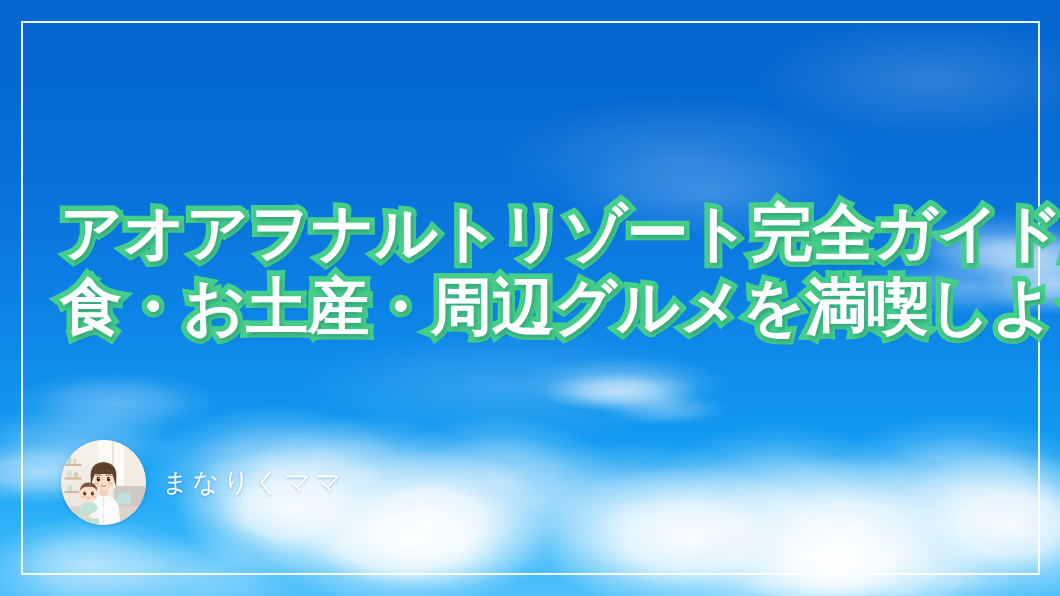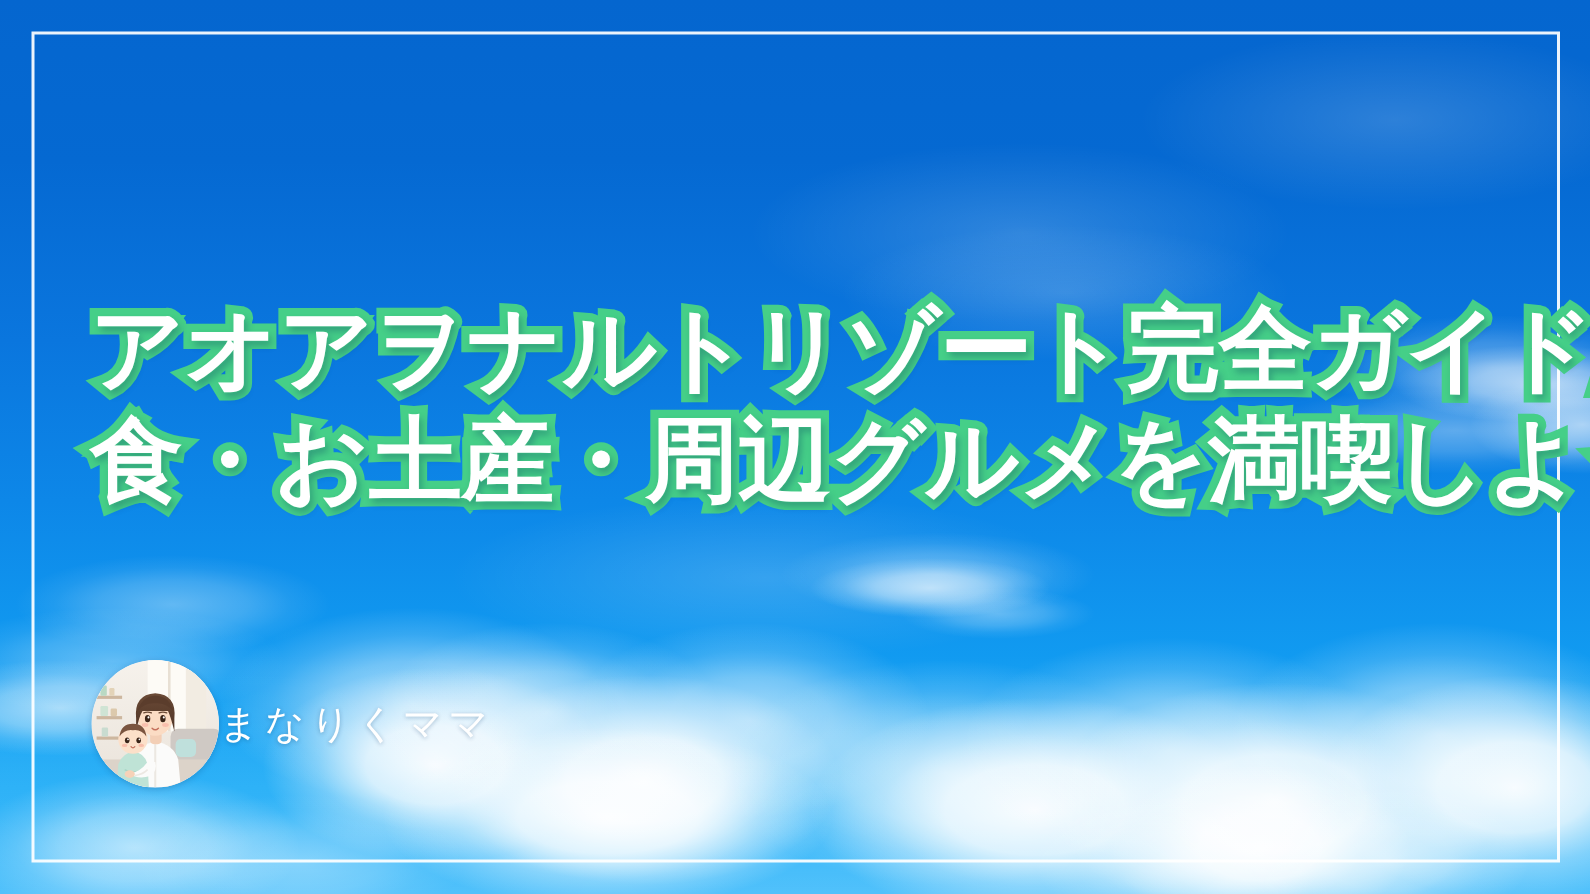--- a/index.html
+++ b/index.html
@@ -110,20 +110,21 @@
        2px 3px 5px rgba(0,40,90,0.28);
   }
 
   
   .author-block {
     position: absolute;
     left: 61px;
     top: 440px;
     display: flex;
     align-items: center;
+    gap: 16px;
   }
   .avatar {
     position: relative;
     width: 85px;
     height: 85px;
     border-radius: 50%;
     overflow: hidden;
     background: #eaf2f8;
     box-shadow: 0 1px 4px rgba(0,40,90,0.22);
     flex: 0 0 auto;

